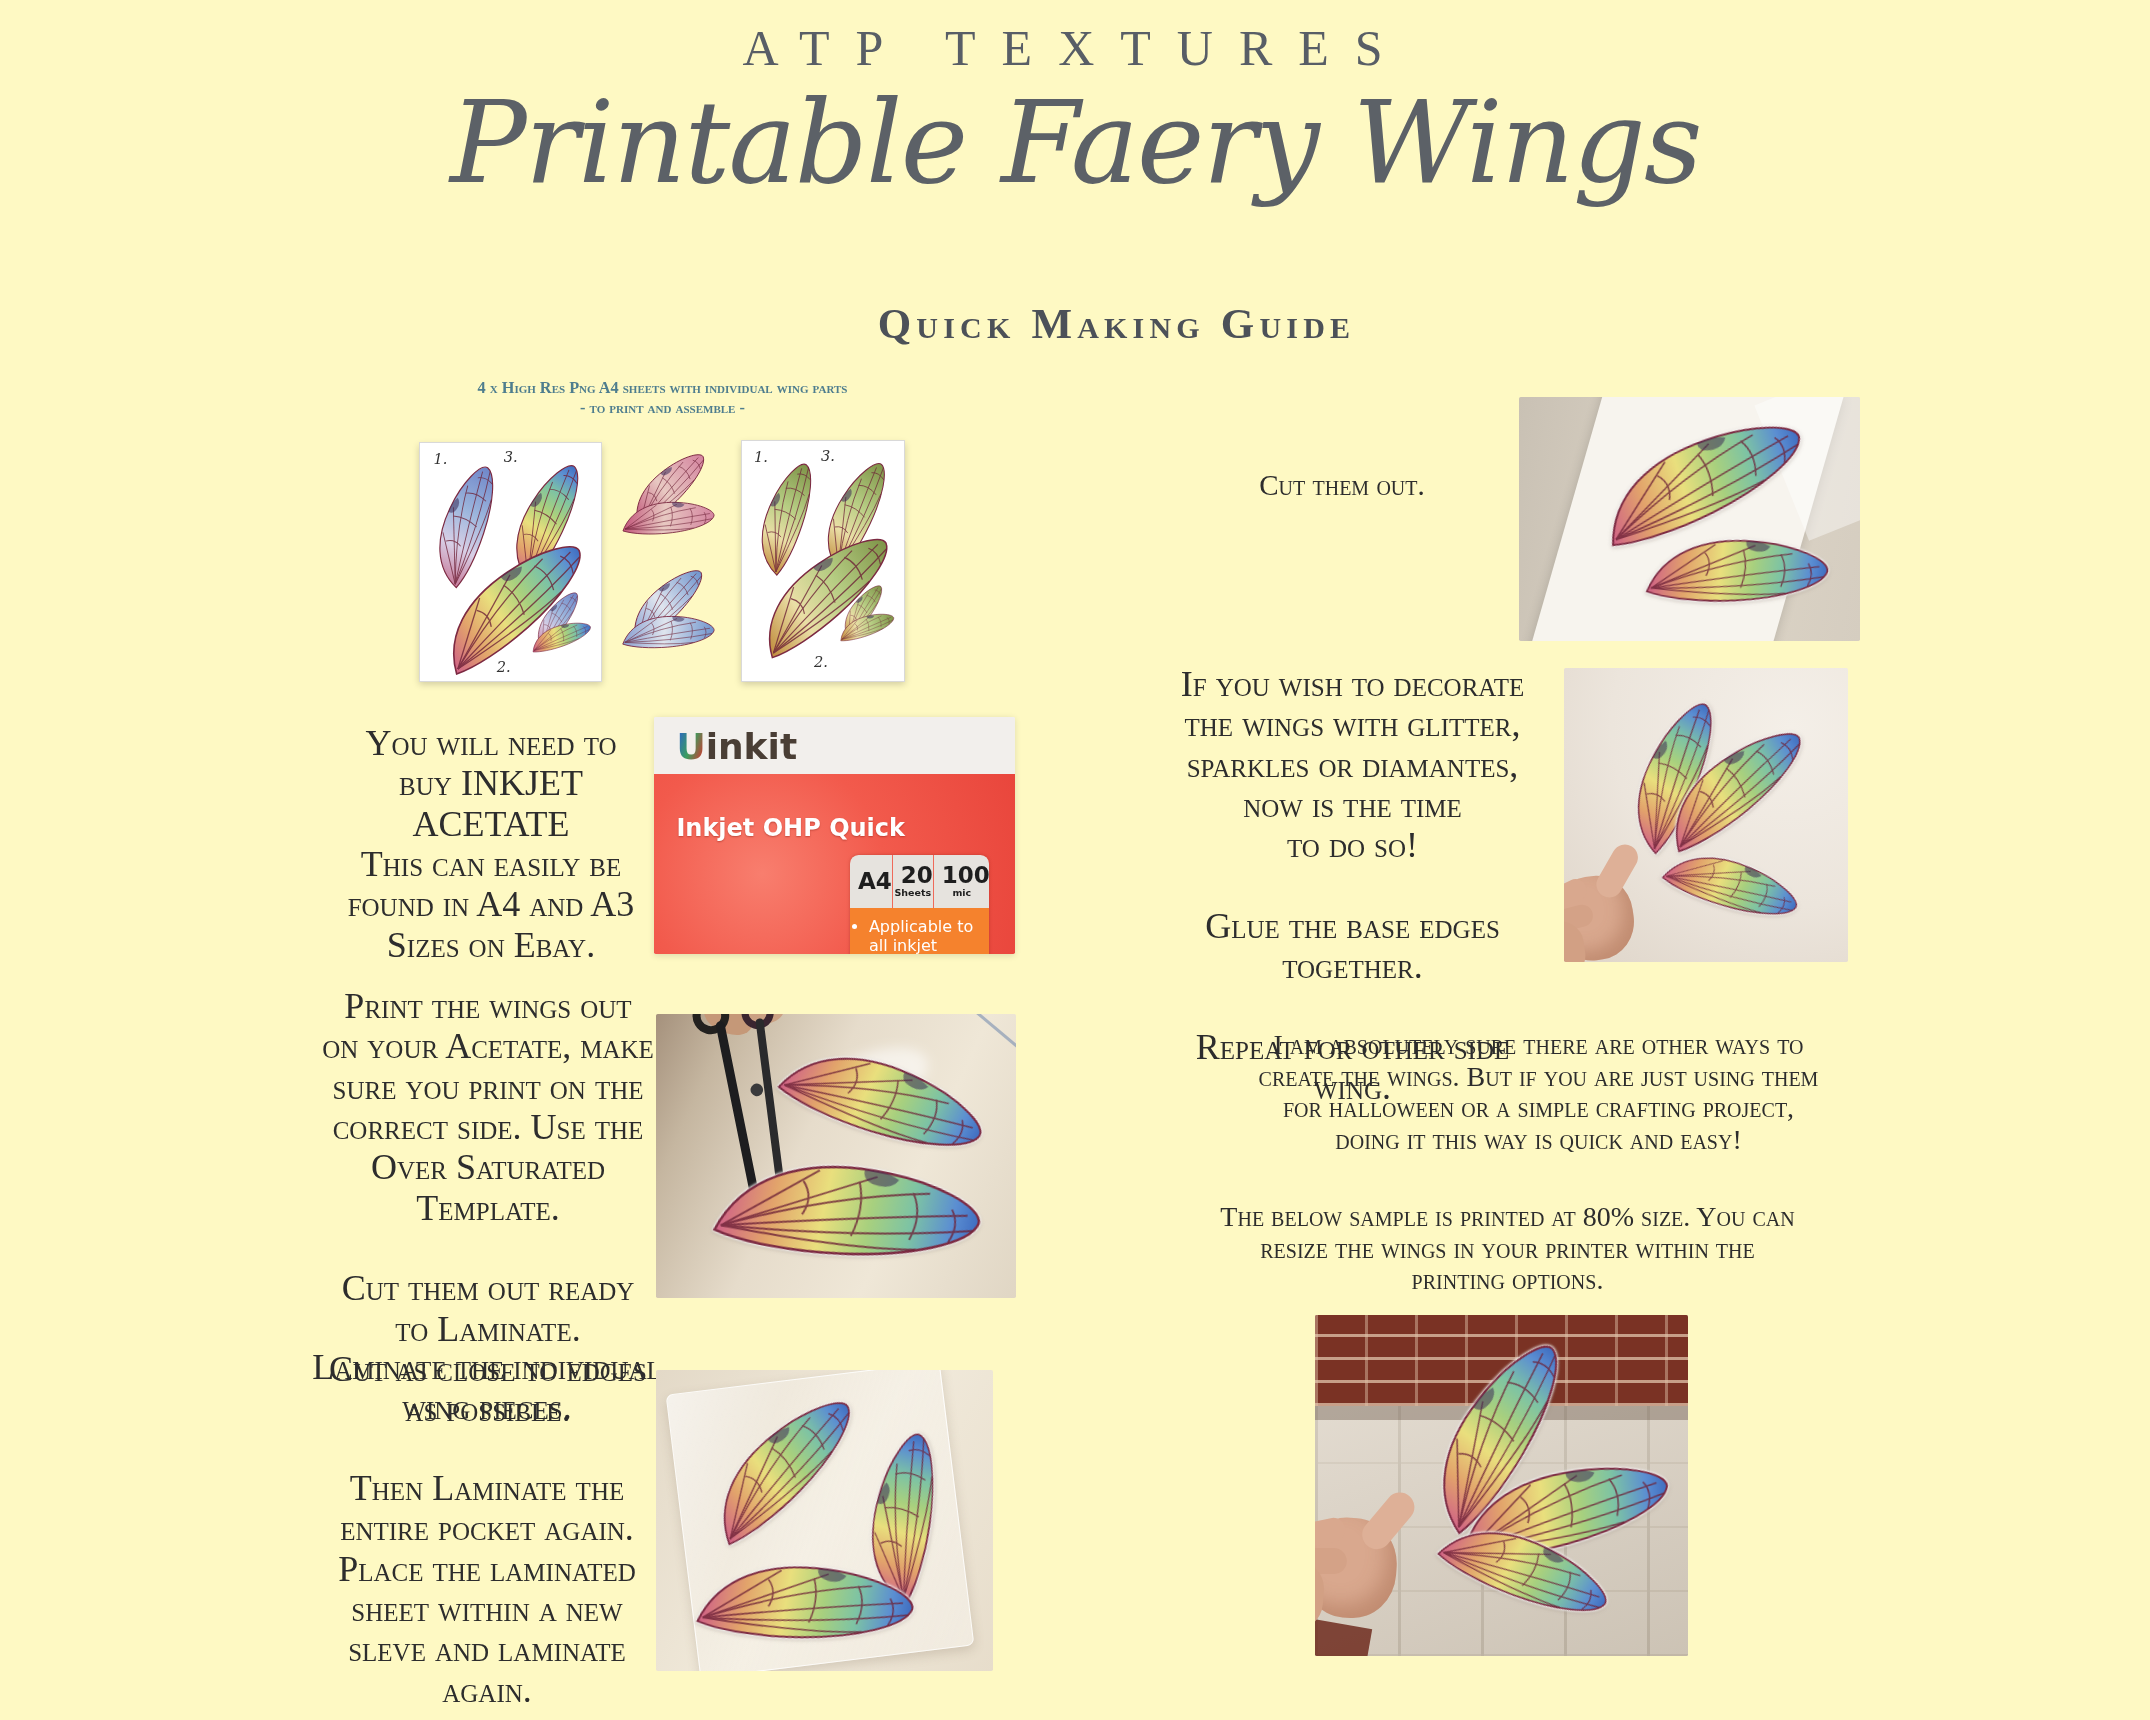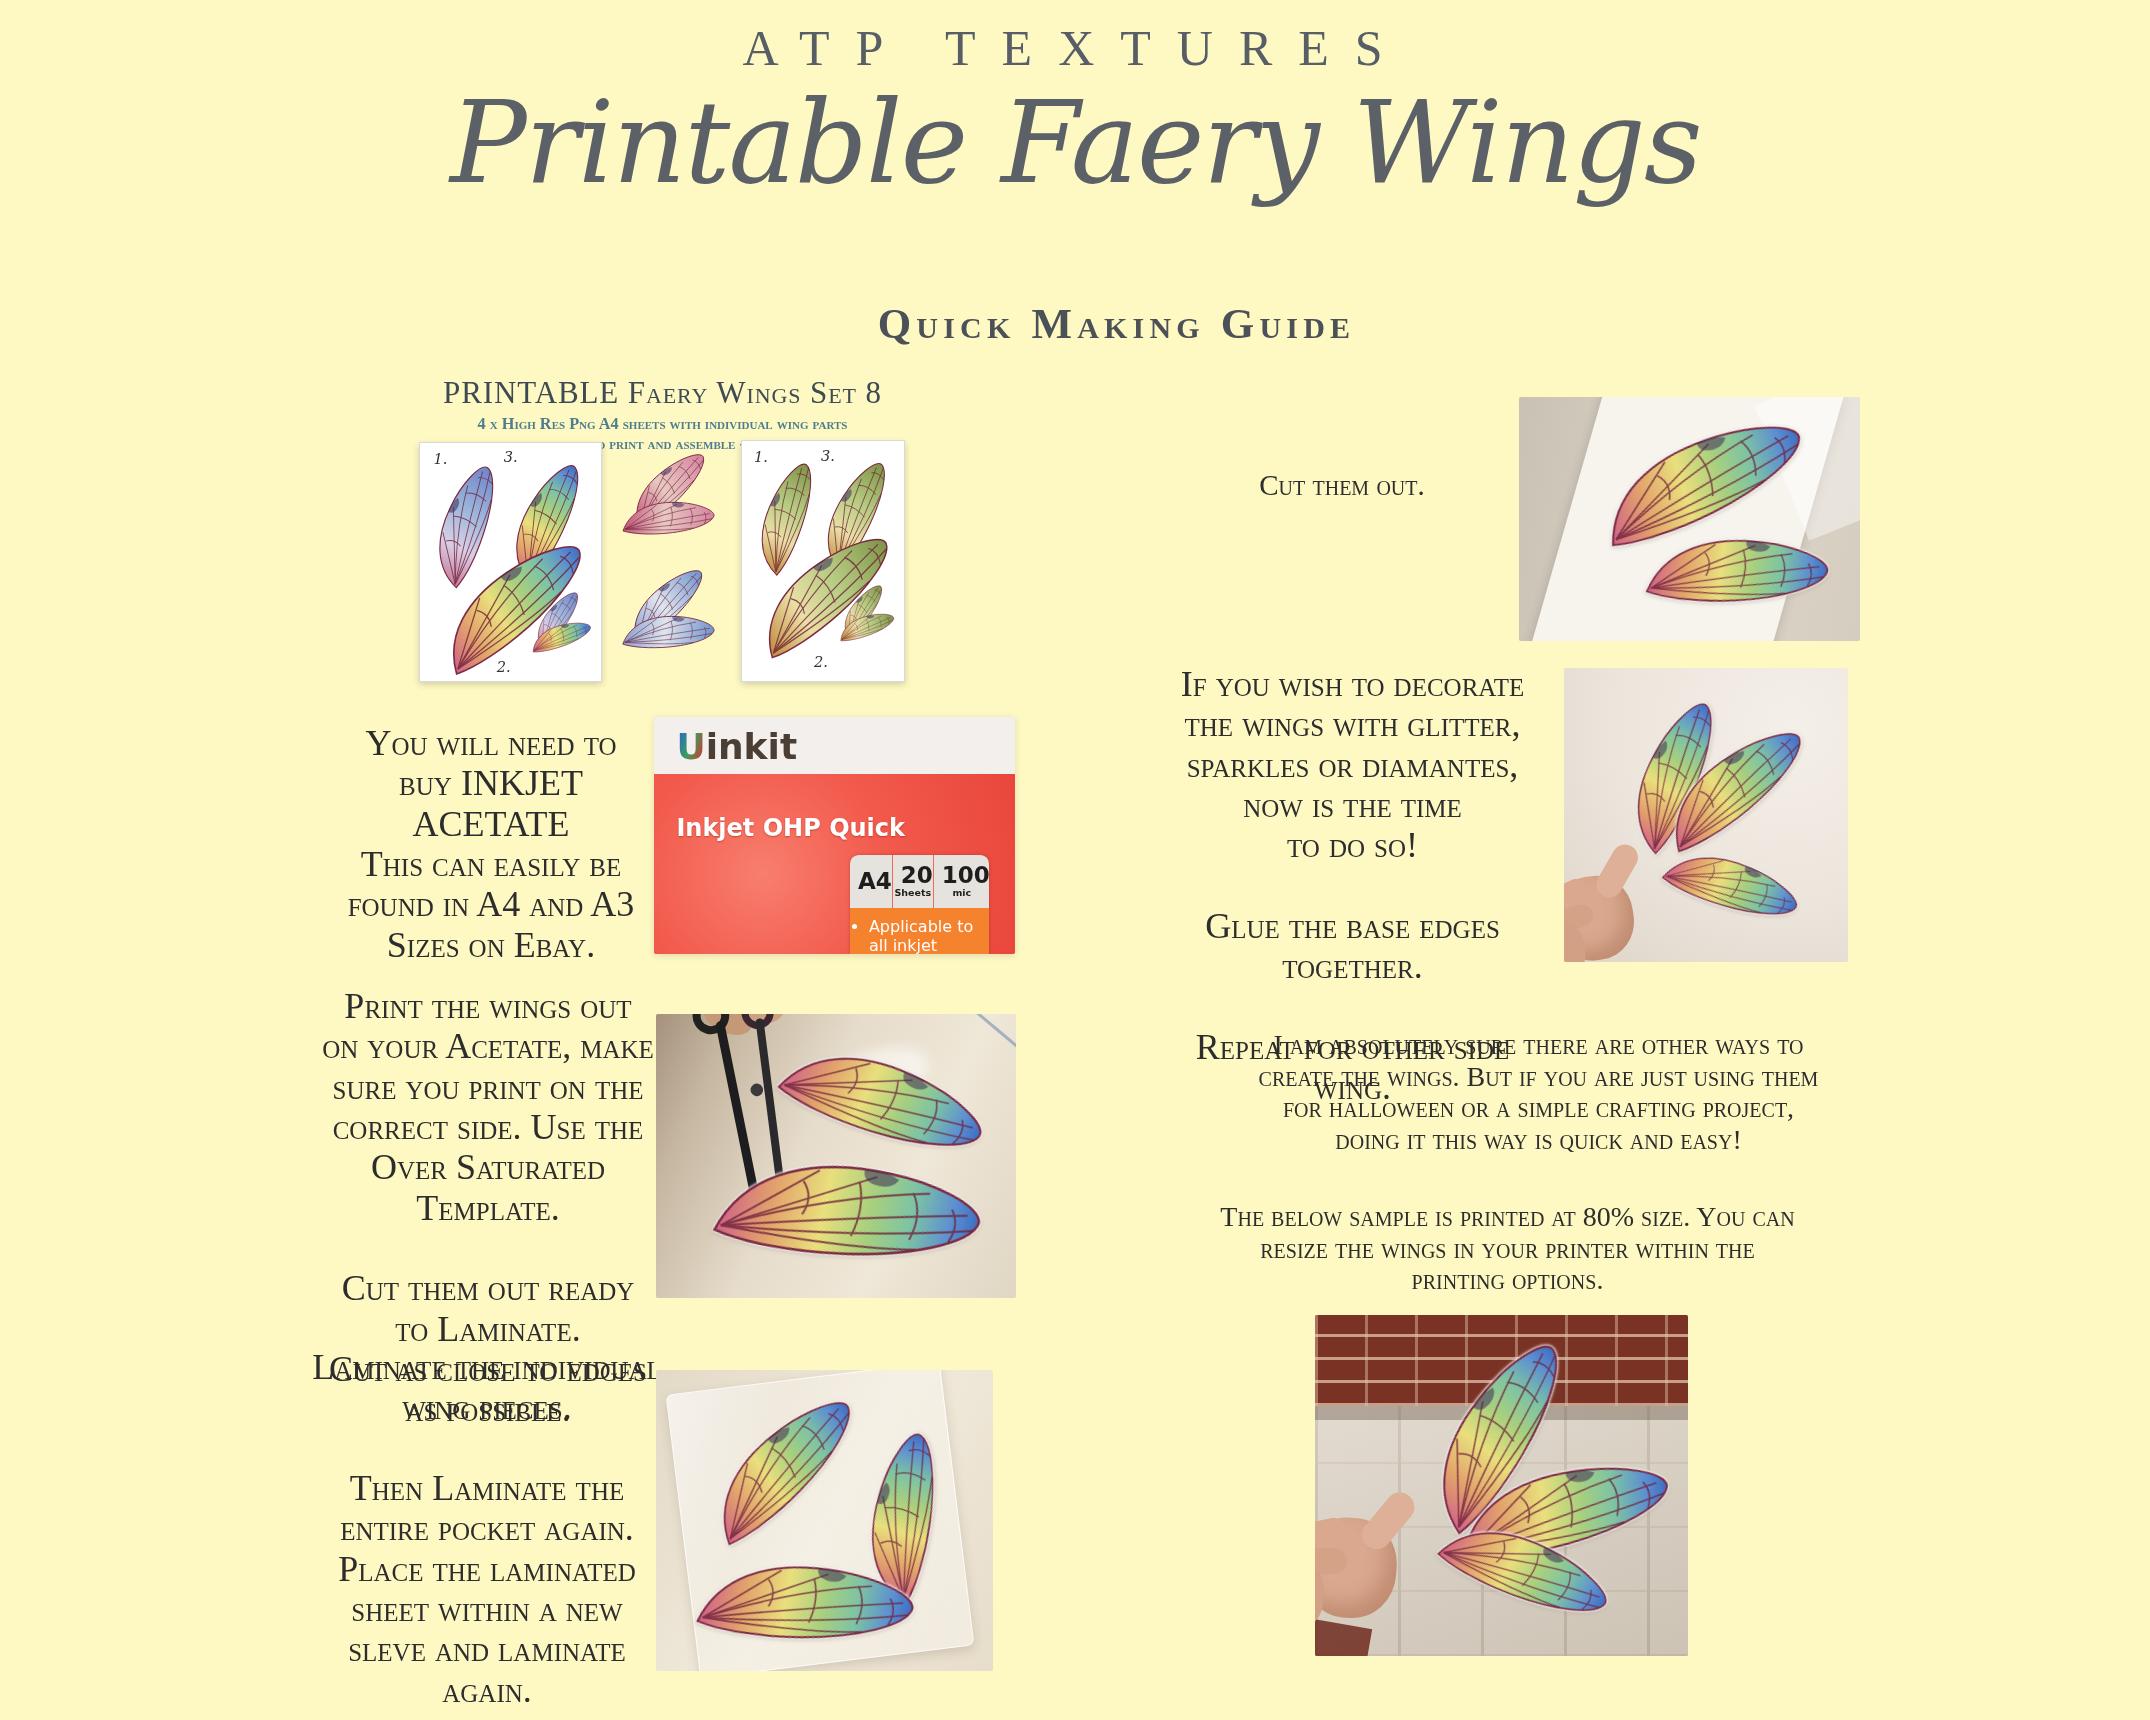--- a/index.html
+++ b/index.html
@@ -98,21 +98,20 @@
 </head>
 <body>
 
 <div class="page">
 
   <div class="abs ctr brand">ATP TEXTURES</div>
   <div class="abs ctr script-title">Printable Faery Wings</div>
   <div class="abs ctr subtitle">Quick Making Guide</div>
 
   <div class="abs ctr set-head">
-    <div class="h1">PRINTABLE Faery Wings Set 8</div>
     <div class="h2">4 x High Res Png A4 sheets with individual wing parts</div>
     <div class="h3">- to print and assemble -</div>
   </div>
 
   <div class="abs" id="sheets">
     <div class="sheet" id="sheetL" style="left:1.7px;top:5.2px;width:181px;height:238px;">
       <span class="sheet-label" style="left:13.8px;top:6.9px;">1.</span>
       <span class="sheet-label" style="left:84px;top:5.2px;">3.</span>
       <span class="sheet-label" style="left:77px;top:215px;">2.</span>
     <div class="wing" style="left: -17px; top: 56px; width: 129px; height: 52px; transform: rotate(-62deg);">

